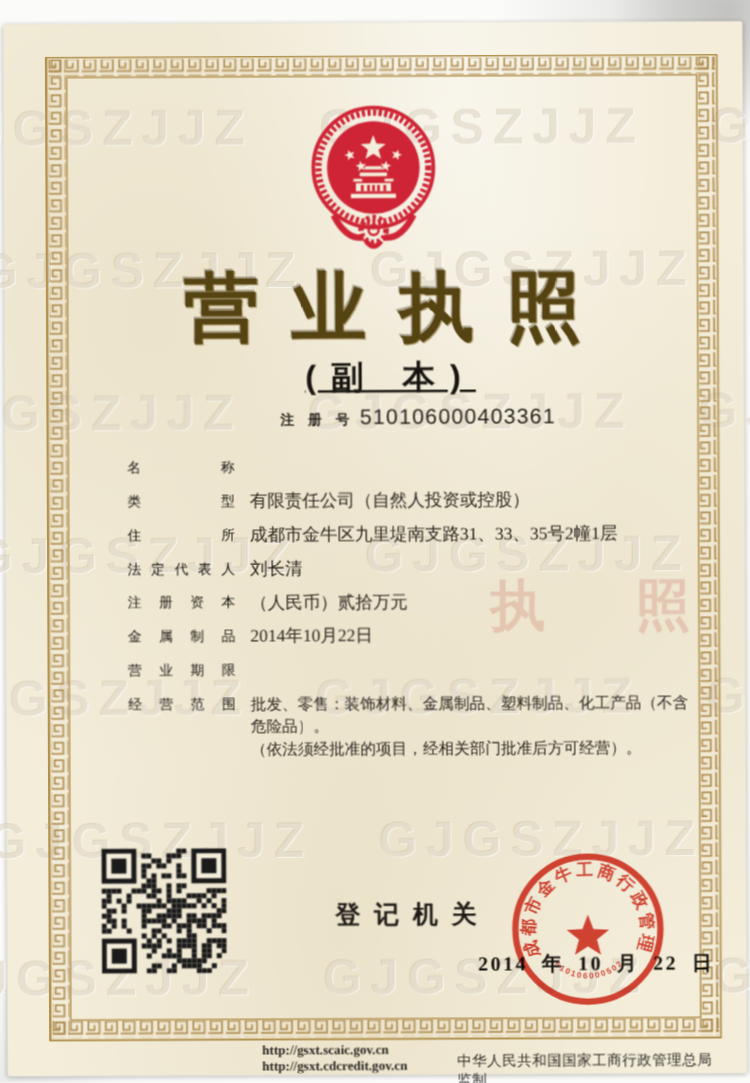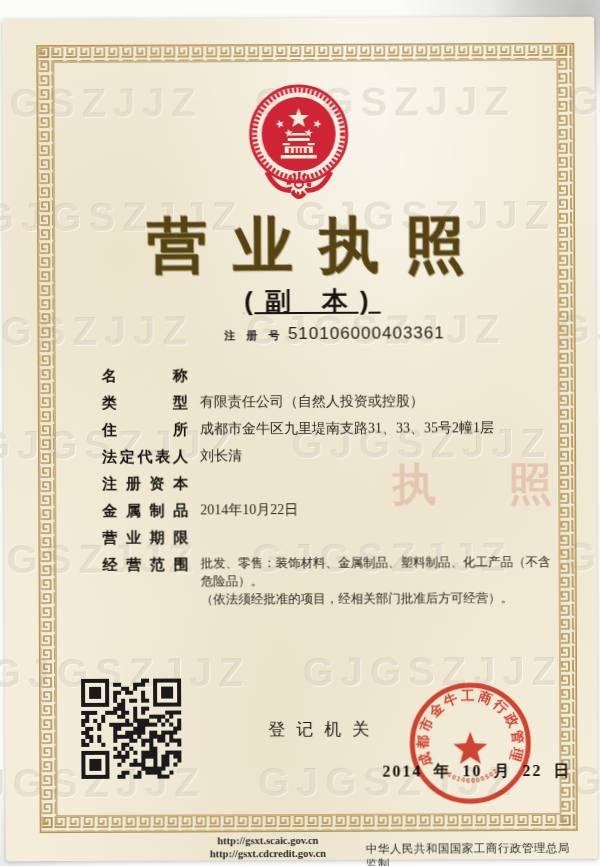--- a/index.html
+++ b/index.html
@@ -45,49 +45,49 @@
   #subtitle span{padding-left:12px;text-decoration:underline;}
   #regline{
     position:absolute;left:34px;top:306px;width:538px;text-align:center;
     padding-left:56px;box-sizing:border-box;color:#211d17;
   }
   #regline .lbl{font-size:11px;font-weight:700;letter-spacing:4px;}
   #regline .num{font-size:17px;font-family:Liberation Sans, sans-serif;letter-spacing:1px;}
   #fields{position:absolute;left:98px;top:347px;width:468px;}
   .frow{display:flex;align-items:flex-start;margin-bottom:8px;}
   .flabel{
-    width:86px;flex:0 0 86px;font-size:15px;font-weight:700;color:#14110d;
+    width:86px;flex:0 0 86px;font-size:11px;font-weight:400;color:#14110d;
     text-align:justify;text-align-last:justify;line-height:19px;
   }
   .fvalue{
     margin-left:12px;font-size:14px;color:#2a251e;line-height:19px;
     font-family:"Liberation Serif",serif;white-space:pre-line;
   }
   .frow.scope .fvalue{font-size:12.5px;line-height:18px;}
   #red-stamp{
     position:absolute;left:388px;top:438px;font-size:44px;font-weight:700;
     letter-spacing:30px;color:rgba(192,72,60,.20);white-space:nowrap;
   }
   #registry{
-    position:absolute;left:263px;top:700px;font-size:17px;font-weight:400;
+    position:absolute;left:263px;top:700px;font-size:20px;font-weight:700;
     letter-spacing:11px;color:#1d1a15;
   }
   #qr{position:absolute;left:76px;top:660px;width:100px;height:100px;}
   #issue-date{
     position:absolute;left:377px;top:744px;font-size:16px;color:#14110c;
     font-family:"Liberation Serif",serif;letter-spacing:2px;word-spacing:5px;
     font-weight:700;z-index:5;white-space:nowrap;
   }
   #seal{position:absolute;left:401px;top:660px;z-index:6;mix-blend-mode:multiply;opacity:.93;}
   #footer-left-label{
     position:absolute;left:36px;top:827px;font-size:11px;color:#33302a;letter-spacing:1px;
   }
   #footer-urls{
     position:absolute;left:204px;top:816px;font-size:10.5px;color:#2c2924;
-    font-family:"Liberation Serif",serif;font-weight:700;line-height:13px;text-align:center;
+    font-family:"Liberation Serif",serif;font-weight:700;line-height:13px;
   }
   #footer-issuer{
     position:absolute;left:360px;top:824px;width:206px;font-size:11.5px;color:#2e2b25;
     font-family:"Liberation Serif",serif;letter-spacing:.5px;
   }
 </style>
 </head>
 <body>
 
 <div id="paper">
@@ -179,20 +179,21 @@
     <div class="frow">
       <div class="flabel">住所</div>
       <div class="fvalue">成都市金牛区九里堤南支路31、33、35号2幢1层</div>
     </div>
     <div class="frow">
       <div class="flabel">法定代表人</div>
       <div class="fvalue">刘长清</div>
     </div>
     <div class="frow">
       <div class="flabel">注册资本</div>
+      <div class="fvalue">（人民币）贰拾万元</div>
     </div>
     <div class="frow">
       <div class="flabel">金属制品</div>
       <div class="fvalue">2014年10月22日</div>
     </div>
     <div class="frow">
       <div class="flabel">营业期限</div>
     </div>
     <div class="frow scope">
       <div class="flabel">经营范围</div>

